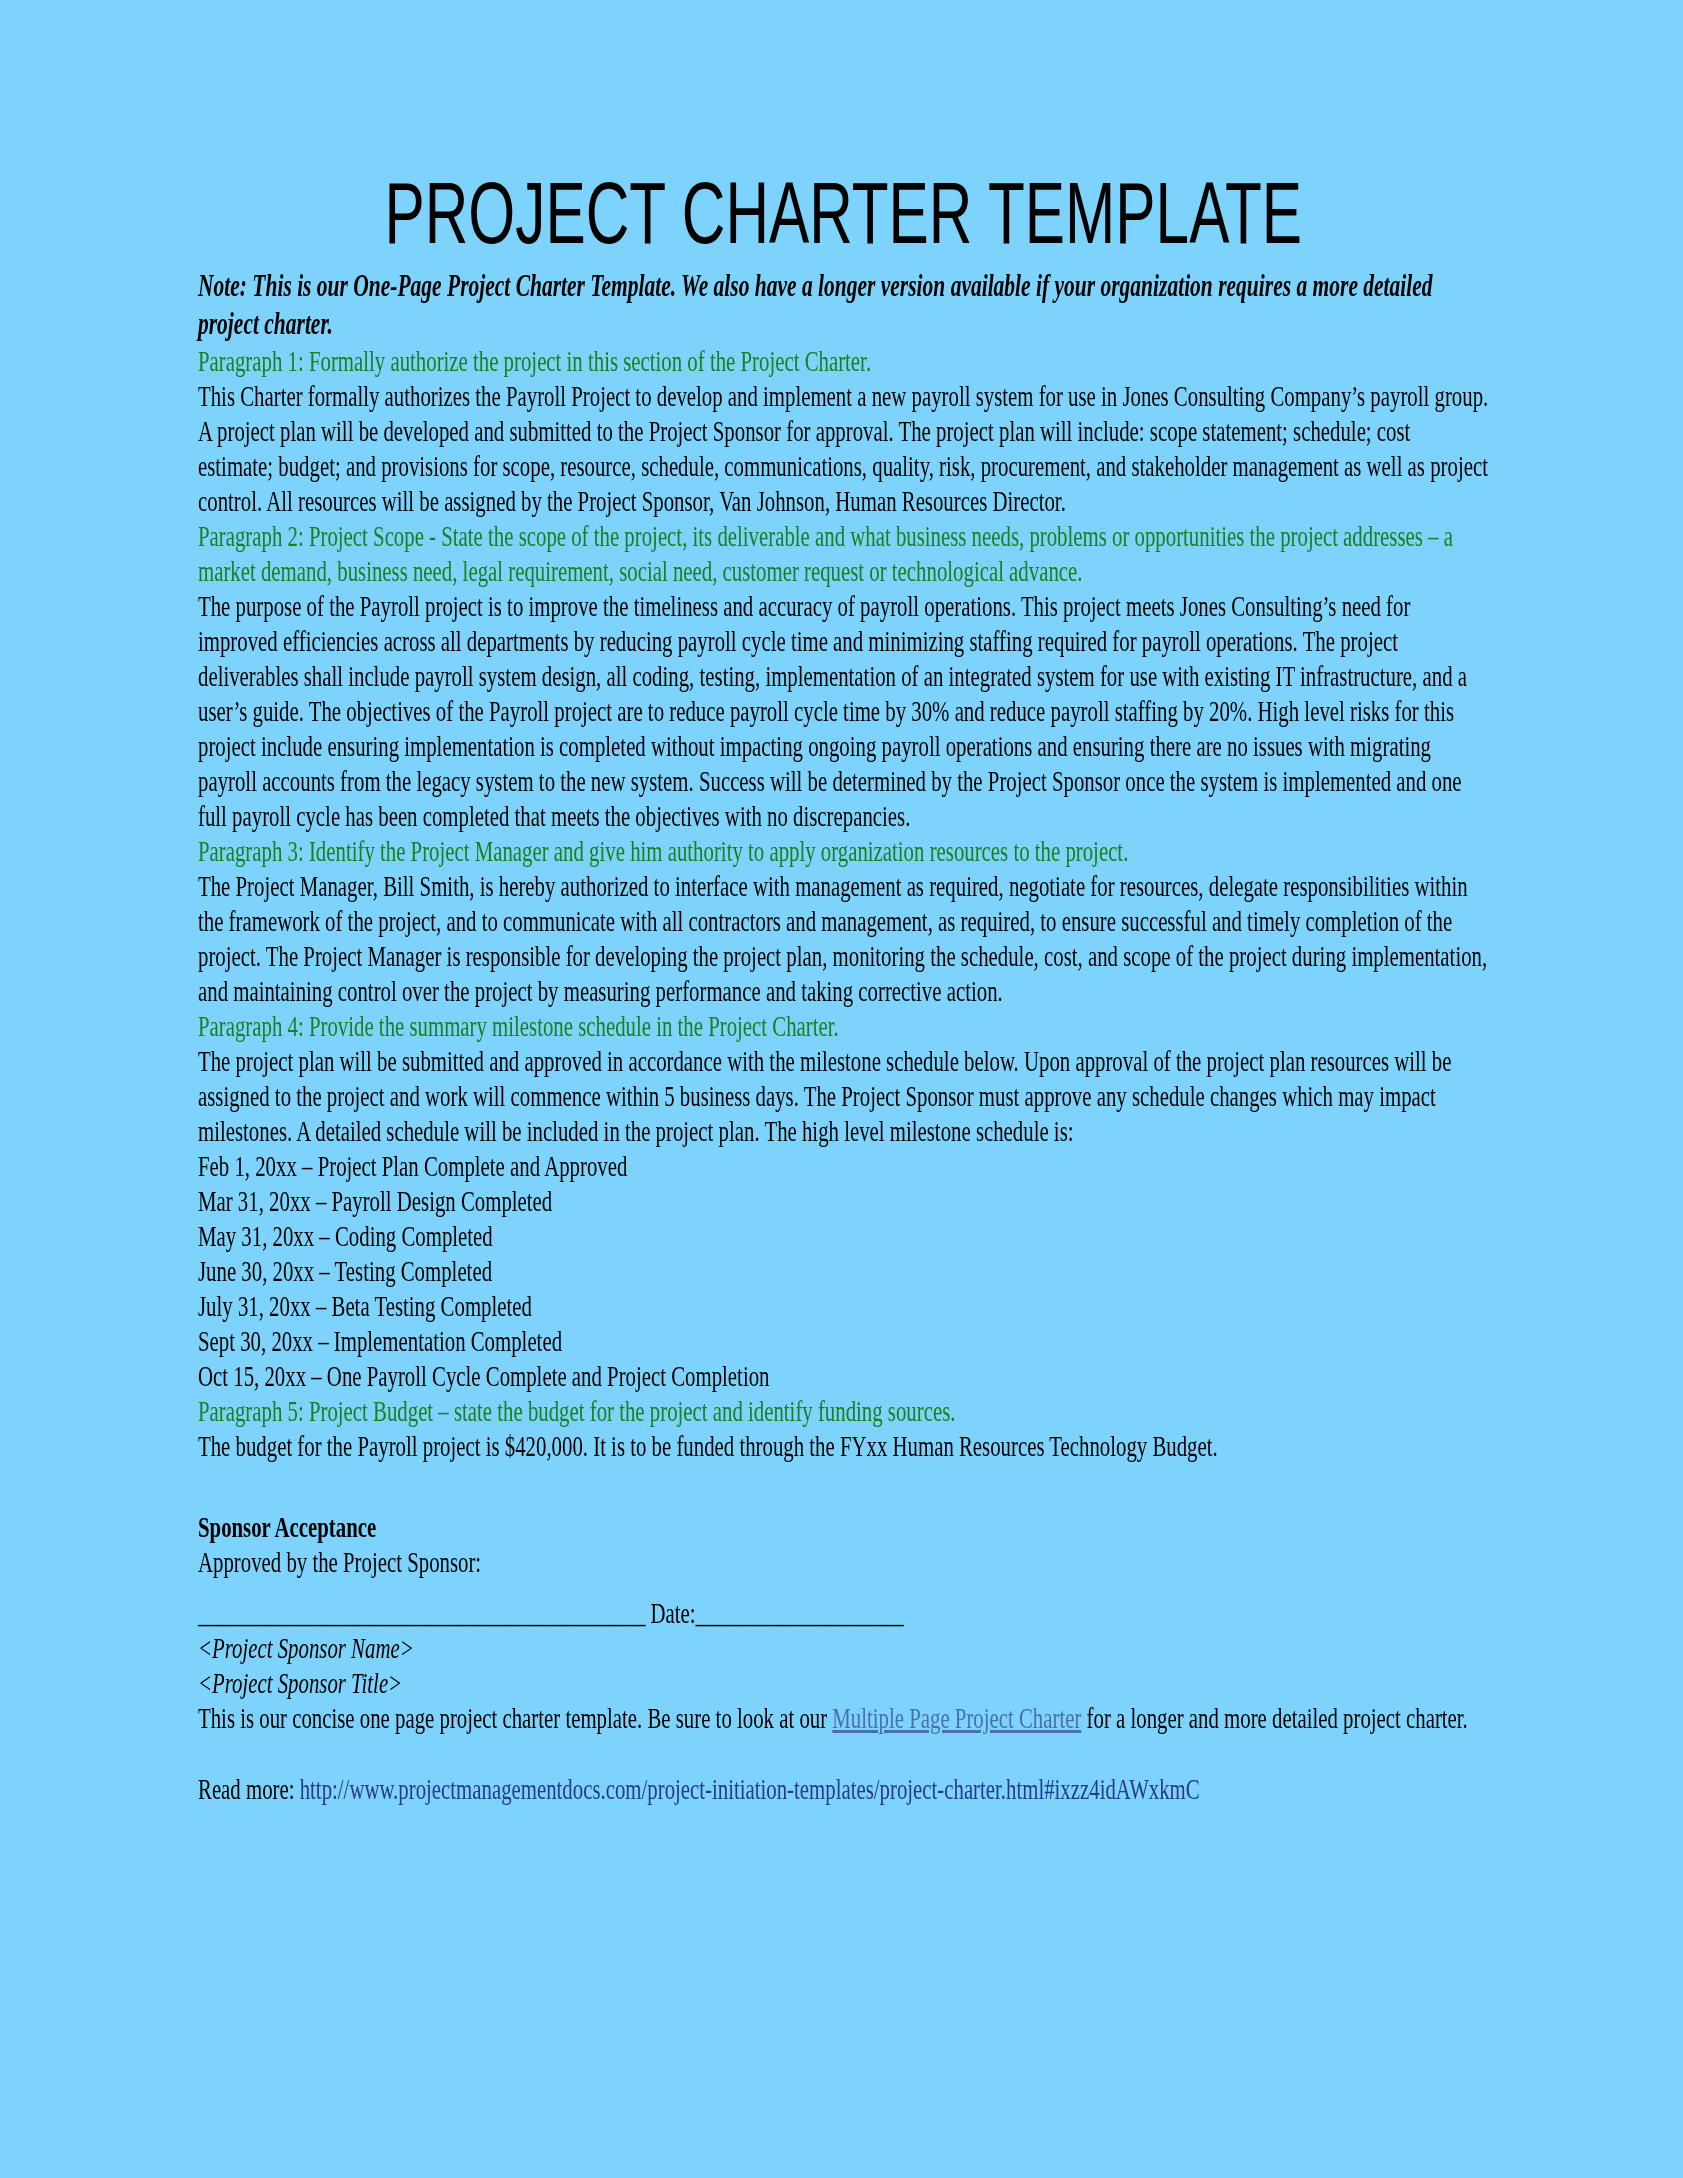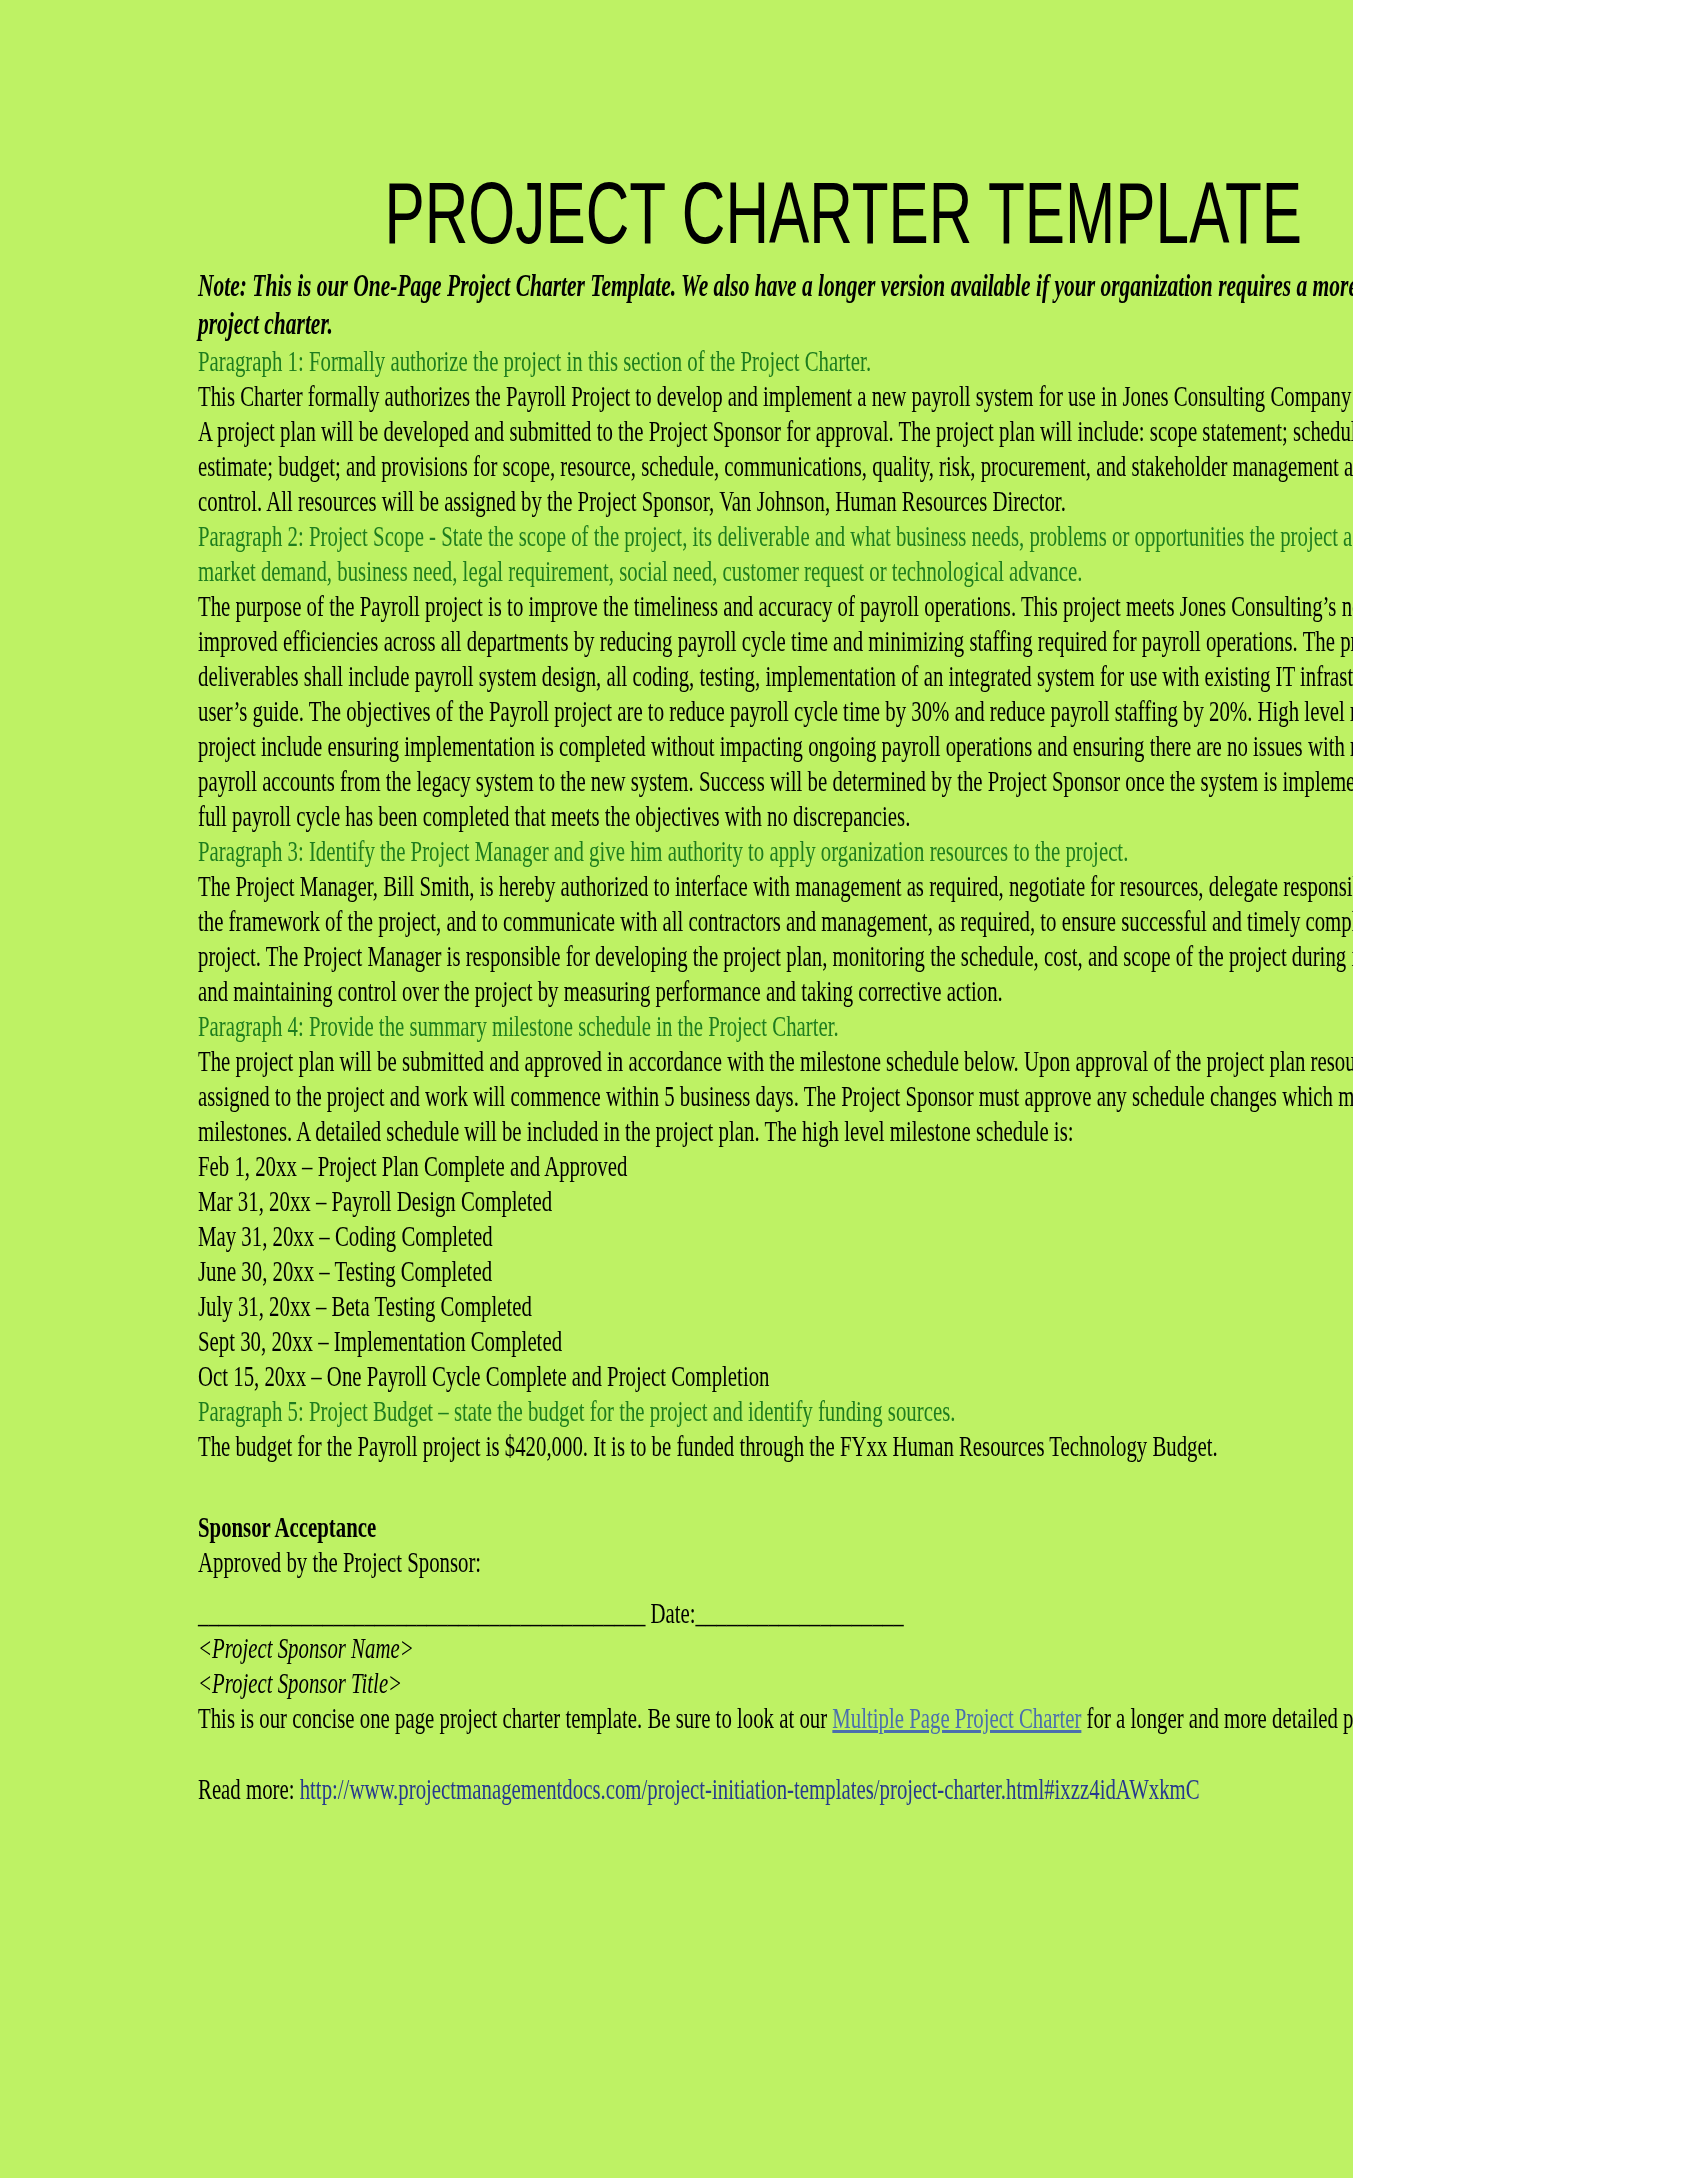--- a/index.html
+++ b/index.html
@@ -2,23 +2,23 @@
 <html><head>
 <meta charset="utf-8">
 <style>
   html, body {
     margin: 0;
     padding: 0;
     background: #ffffff;
   }
   .page {
     position: relative;
-    width: 1353px;
+    width: 1683px;
     height: 2178px;
-    background: #bef264;
+    background: #7dd3fc;
     overflow: hidden;
     font-family: "Liberation Serif", serif;
     color: #000000;
   }
   
   .doc {
     position: absolute;
     left: 198px;
     top: 0;
     width: 1861px;

